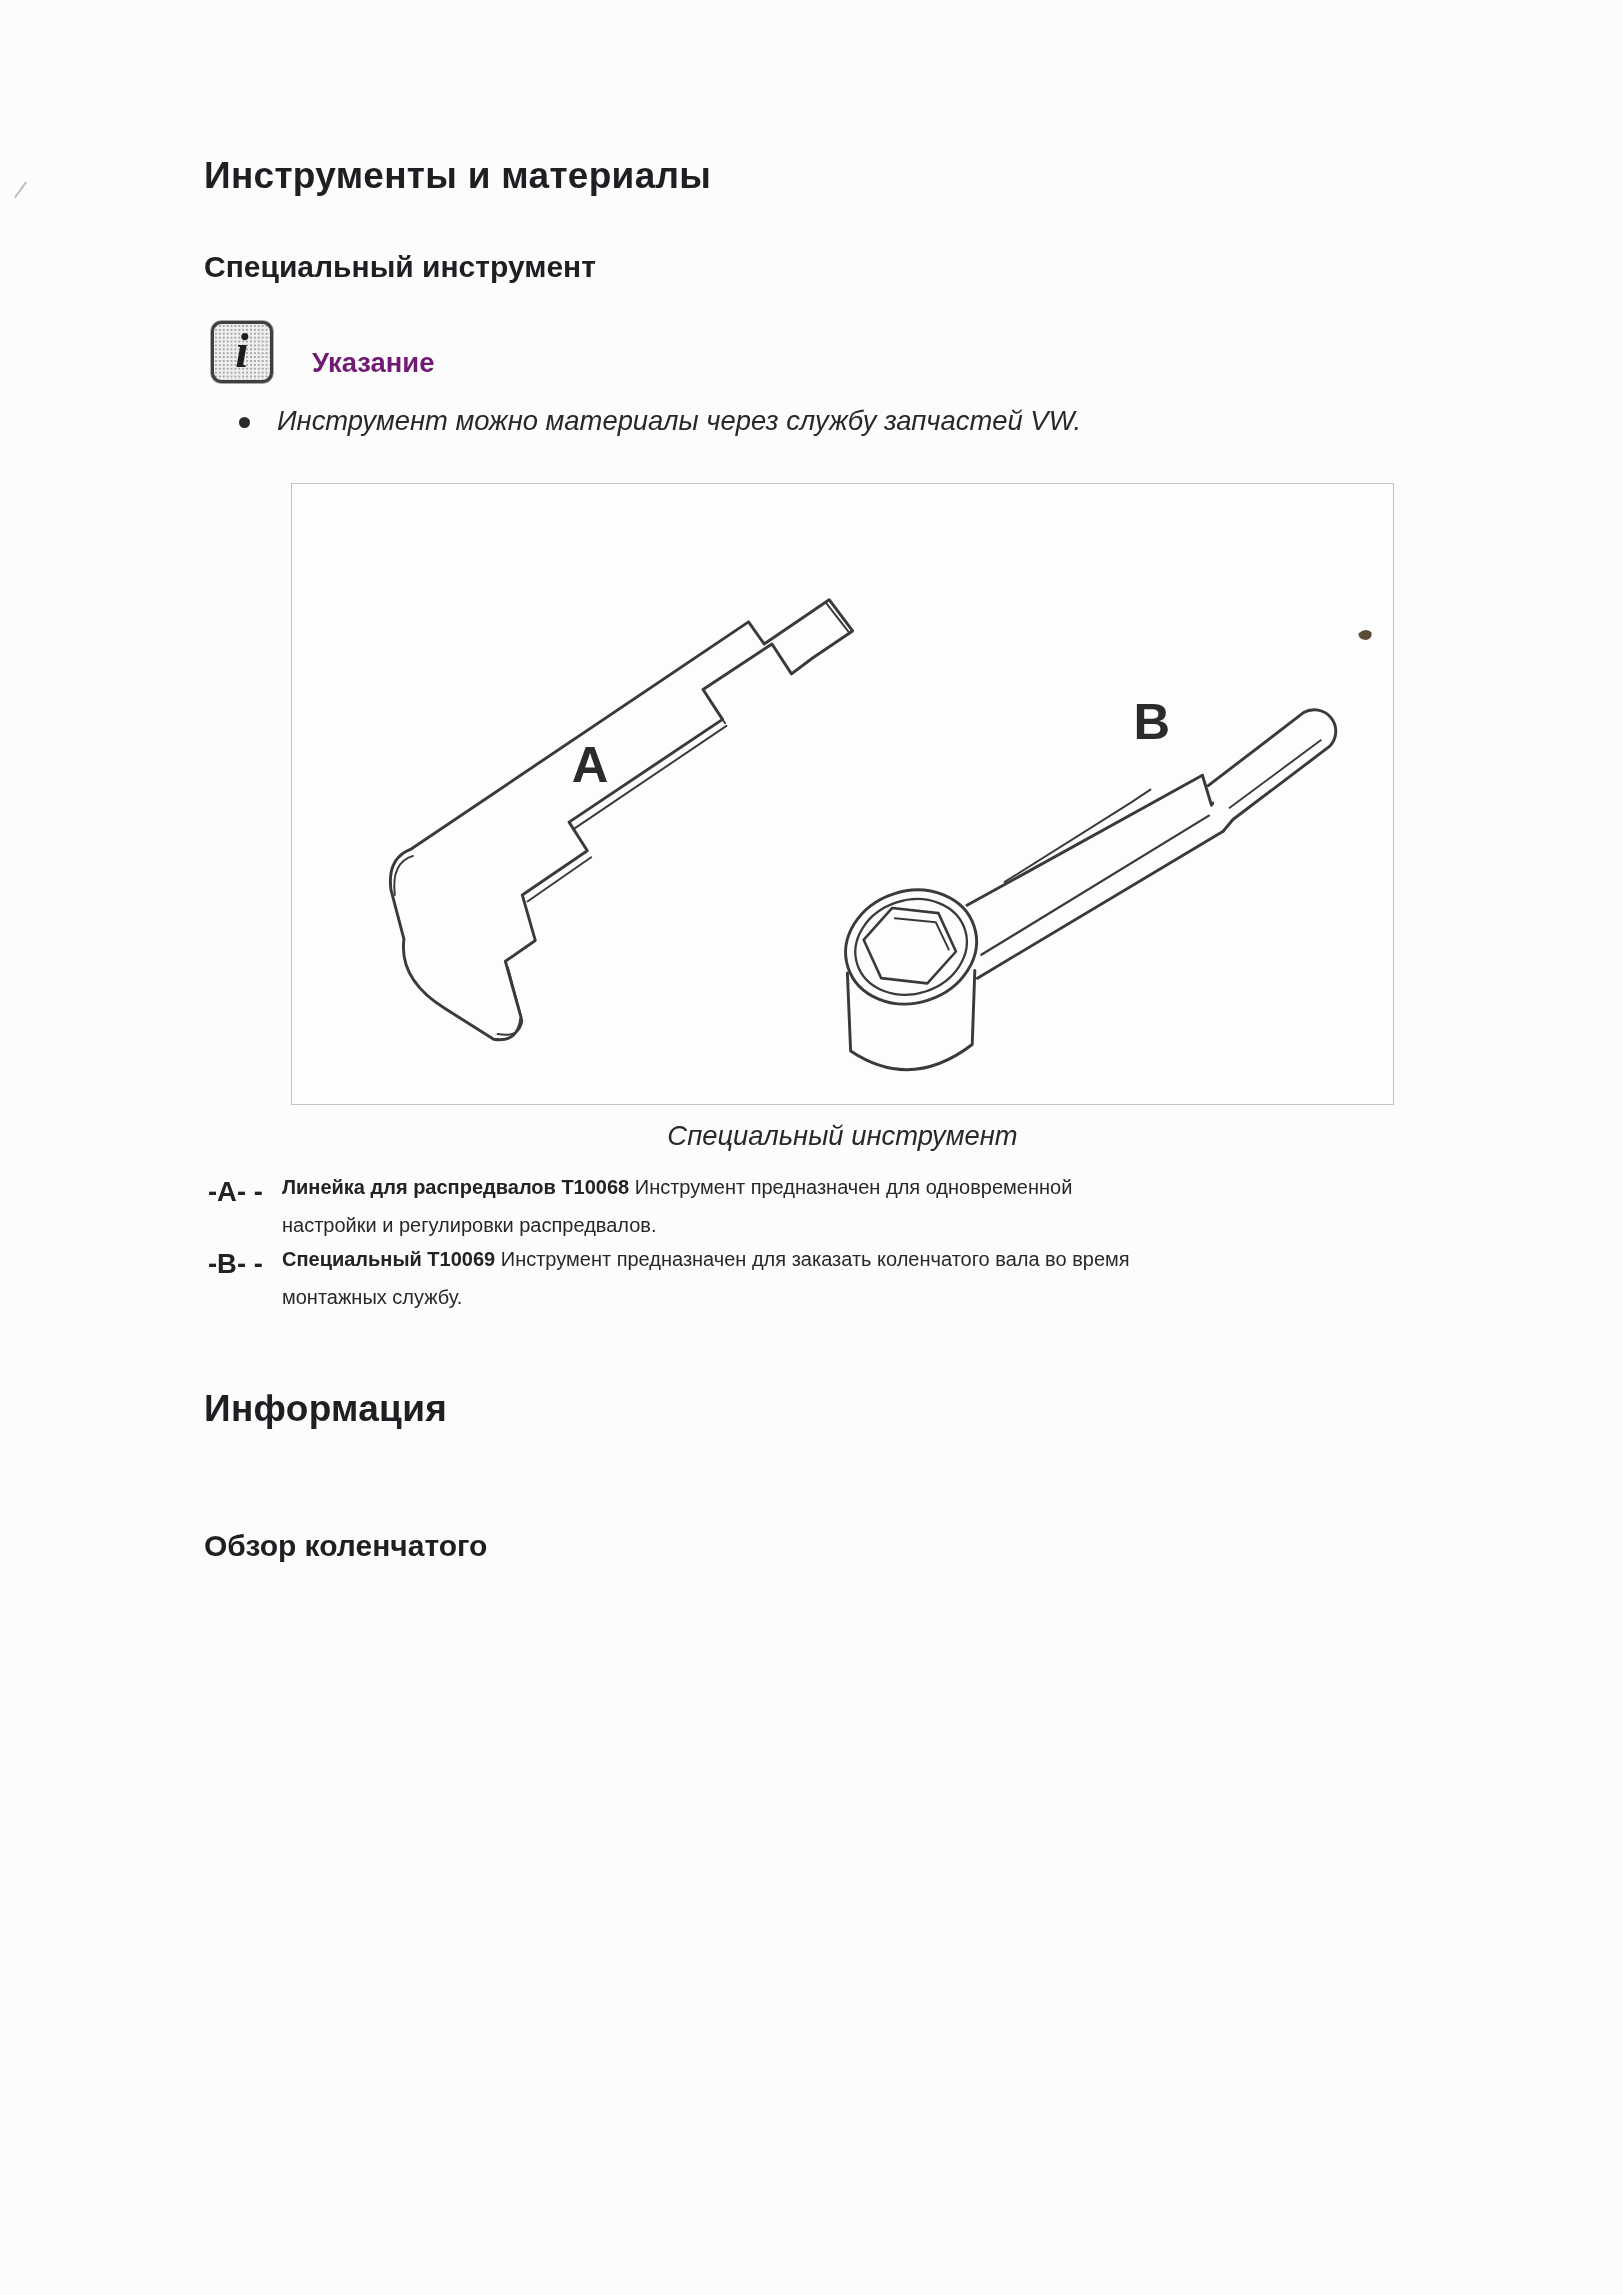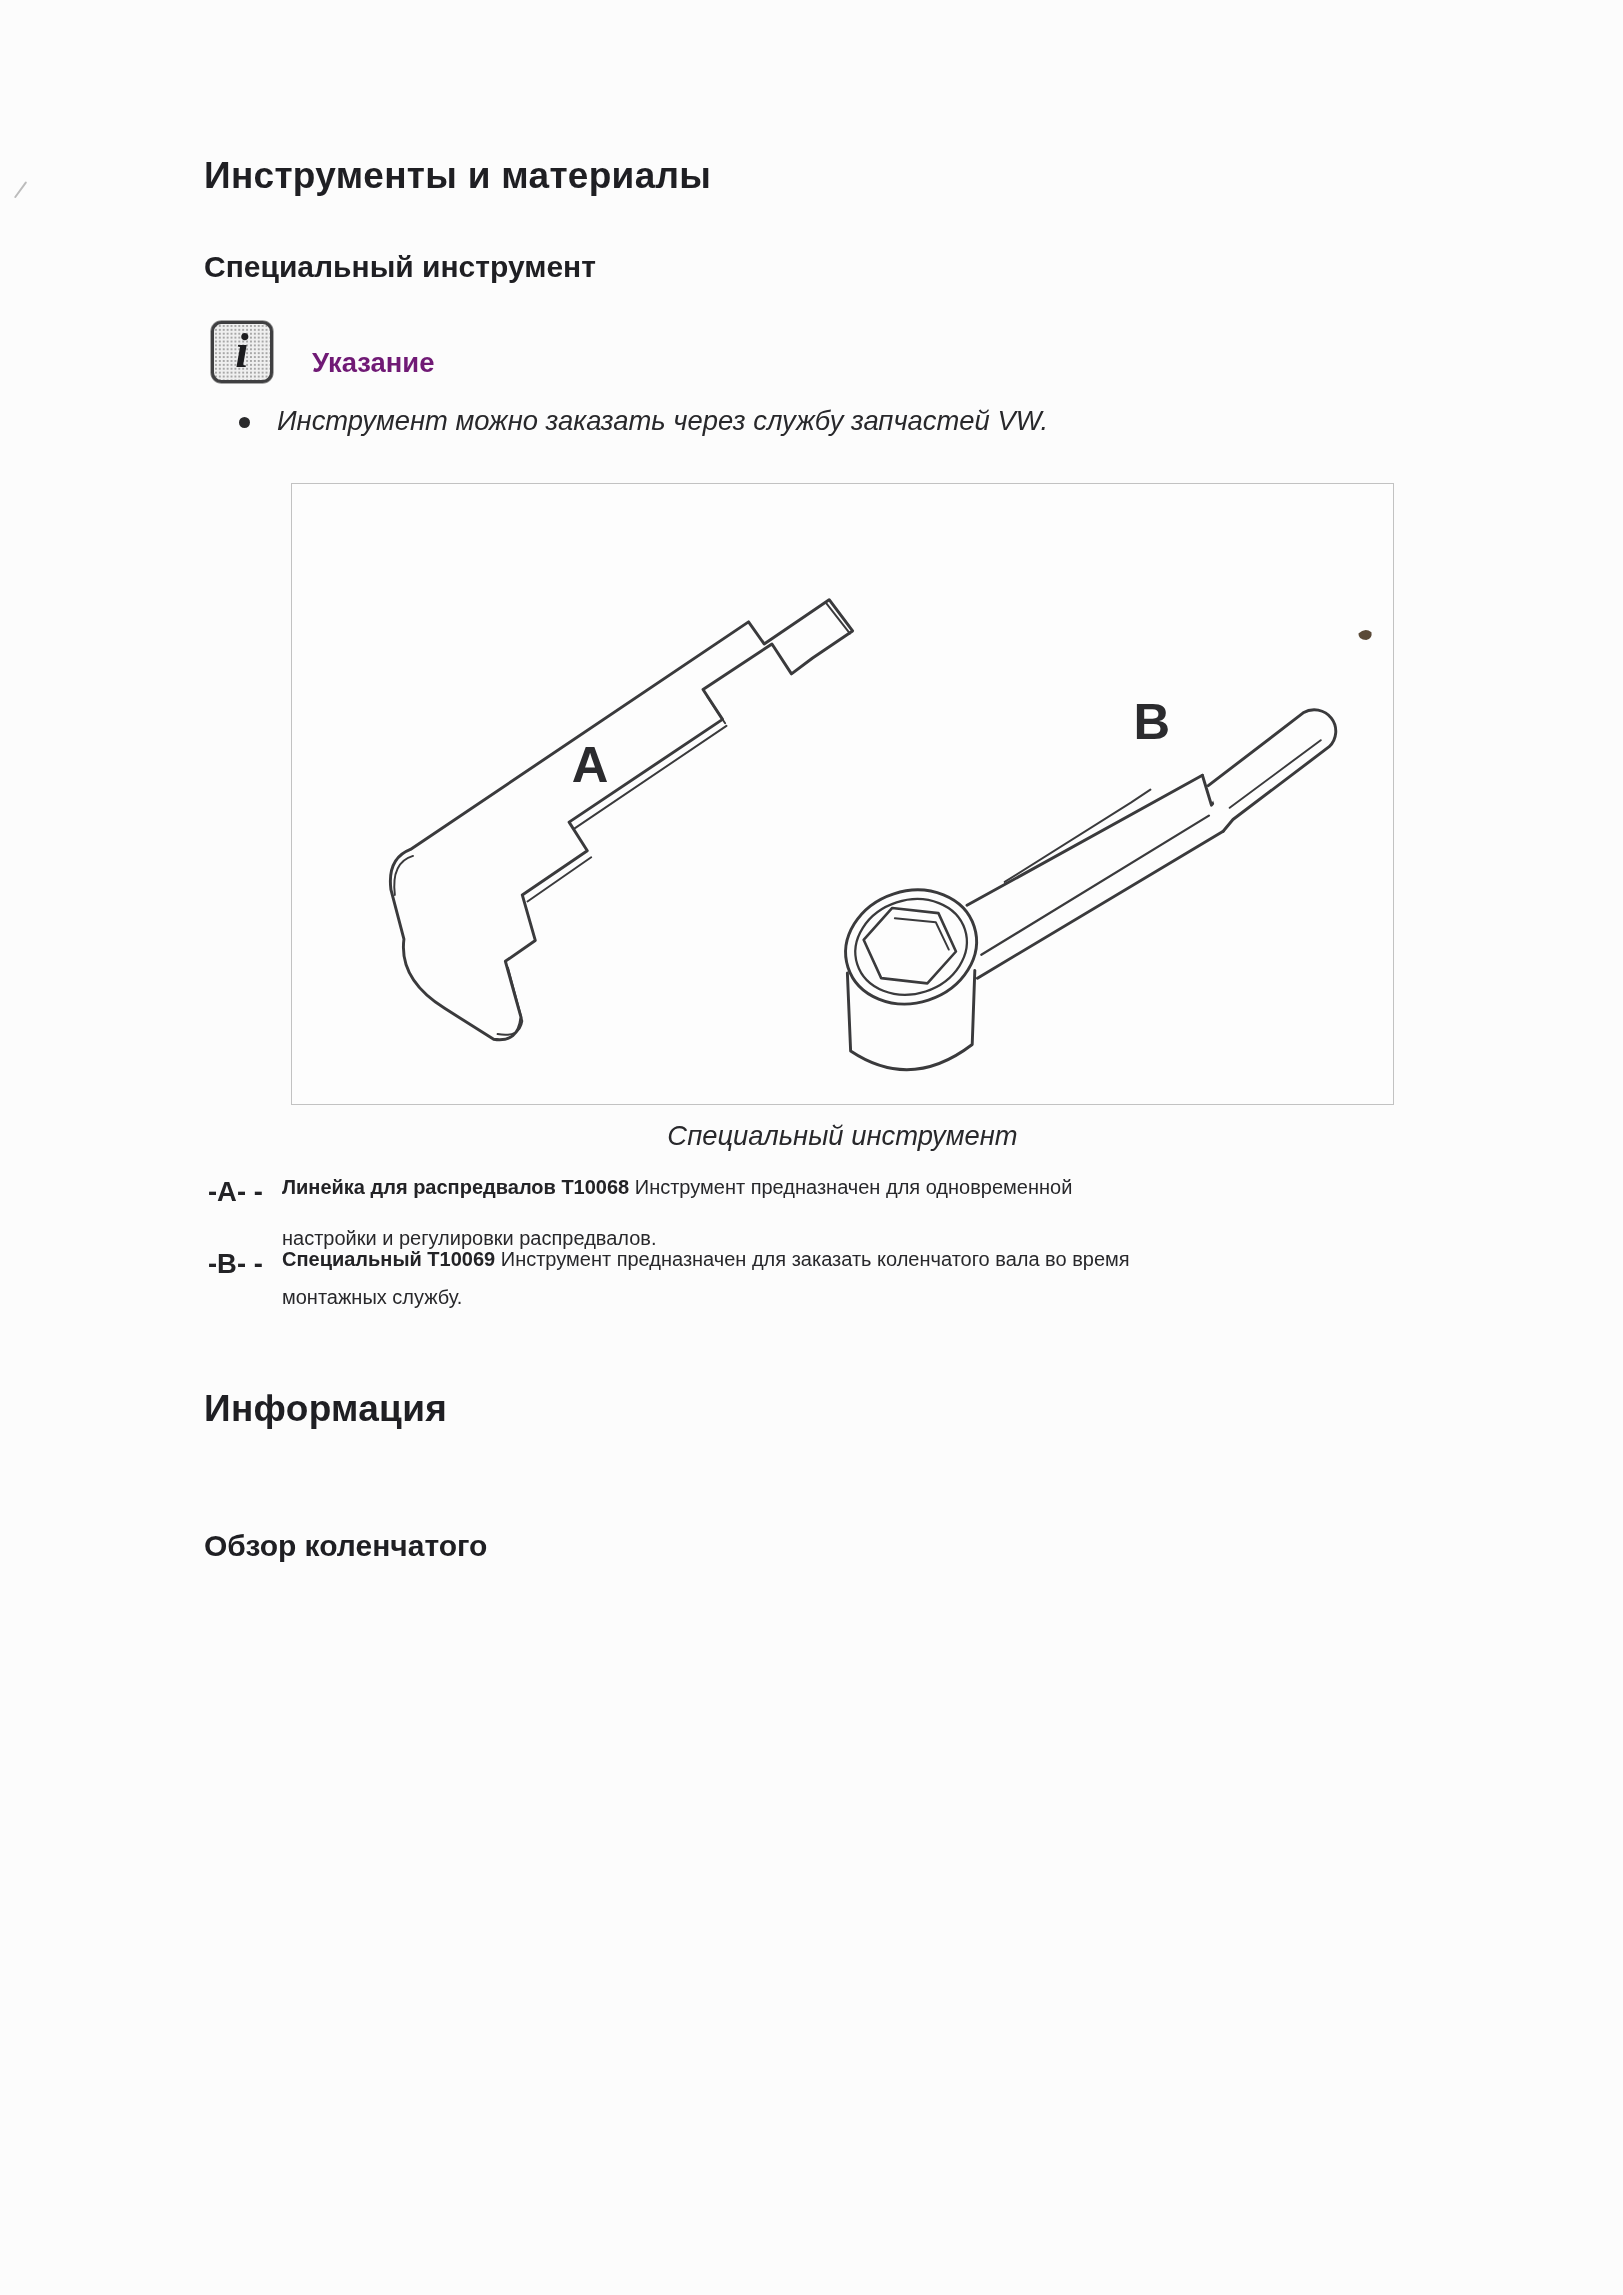--- a/index.html
+++ b/index.html
@@ -63,21 +63,21 @@
     position:absolute;left:208px;
     font-size:27.4px;font-weight:bold;color:#232326;white-space:nowrap;
   }
   .tool-item .line{
     position:absolute;left:282px;
     font-size:20px;color:#28282b;white-space:nowrap;
   }
   .tool-item .bold{font-weight:bold;color:#232326;}
   .itemA .marker{top:1176px;}
   .itemA .l1{top:1176px;}
-  .itemA .l2{top:1214px;margin-top:13px;}
+  .itemA .l2{top:1214px;}
   .itemB .marker{top:1248px;}
   .itemB .l1{top:1248px;}
   .itemB .l2{top:1286px;}
   .pencil-tick{
     position:absolute;left:14.4px;top:180px;width:14.4px;height:18.3px;
   }
   .pencil-tick svg{display:block;}
 </style>
 </head>
 <body>
@@ -87,21 +87,21 @@
   <div class="h1">Инструменты и материалы</div>
 
   <div class="h2 special">Специальный инструмент</div>
 
   <div class="note-icon">
     <span class="glyph">i</span>
   </div>
   <div class="note-label">Указание</div>
 
   <div class="bullet-dot"></div>
-  <div class="bullet-text">Инструмент можно заказать через службу запчастей VW.</div>
+  <div class="bullet-text">Инструмент можно материалы через службу запчастей VW.</div>
 
   <div class="figure">
     <svg viewBox="0 0 1689 952" width="1101" height="619">
       <g fill="none" stroke="#3a3a3c" stroke-width="4.5" stroke-linejoin="round" stroke-linecap="round">
 
         <g>
           <path fill="#fdfdfd" d="
             M 180 562
             L 700 212
             L 724 246

